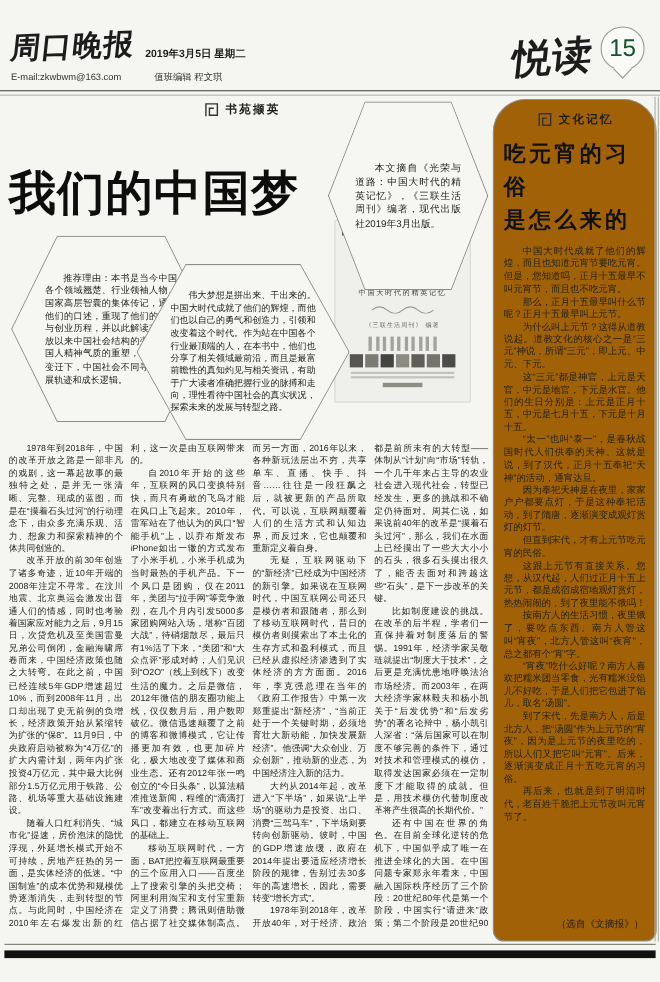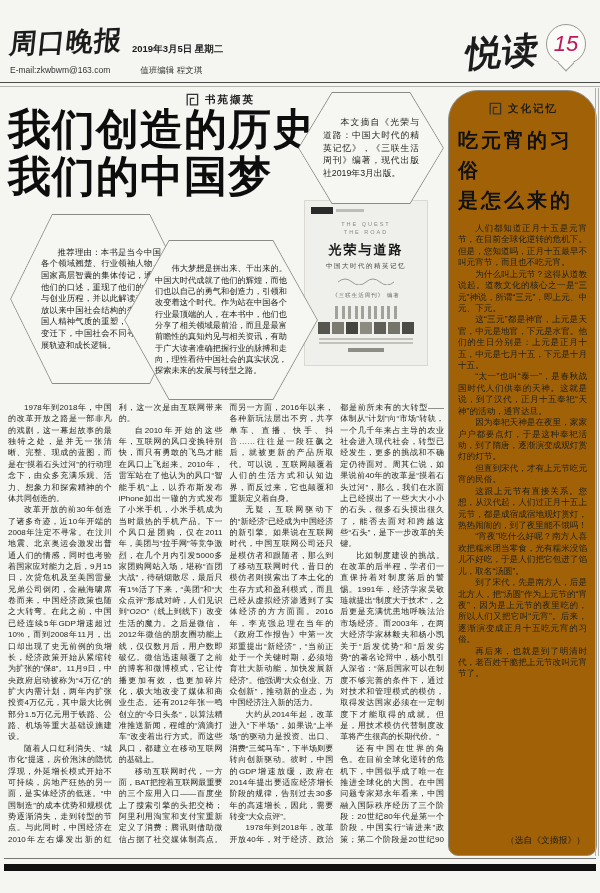--- a/index.html
+++ b/index.html
@@ -11,41 +11,41 @@
   .mh-row1{display:flex;align-items:flex-end;gap:10px;}
   .logo{font-size:27px;font-weight:900;display:inline-block;transform:skewX(-8deg) rotate(-2deg);
         font-family:"Liberation Serif",serif;letter-spacing:1px;}
   .date{font-size:9.5px;font-weight:bold;padding-bottom:4px;text-align:right;}
   .mh-row2{font-size:8.5px;color:#333;margin-top:5px;display:flex;gap:30px;}
   .mh-right{display:flex;align-items:flex-start;gap:8px;padding-right:4px;}
   .section-name{font-size:36px;font-weight:900;font-family:"Liberation Serif",serif;
         display:inline-block;transform:skewX(-10deg) rotate(-4deg);margin-top:4px;}
   .page-badge{width:38px;height:38px;border:1px solid #9a9a94;border-radius:50%;
         background:#fafaf6;display:flex;align-items:center;justify-content:center;
-        font-size:22px;color:#be185d;position:relative;font-style:italic;}
+        font-size:22px;color:#14532d;position:relative;}
   .page-badge::after{content:"";position:absolute;bottom:-6px;left:50%;
         transform:translateX(-50%) rotate(45deg);width:11px;height:11px;background:#fafaf6;
         border-right:1px solid #9a9a94;border-bottom:1px solid #9a9a94;}
   .header-rule{position:absolute;top:82px;left:0;right:0;height:3px;
         border-top:1px solid #4a4a46;border-bottom:1px solid #b5b5af;}
   
   .tag{display:flex;align-items:center;gap:5px;font-size:10.5px;font-weight:bold;letter-spacing:2px;}
   .tag-icon{width:16px;height:16px;flex:none;}
   
   .article{position:absolute;left:8px;top:88px;width:436px;height:772px;}
   .tag-article{position:absolute;left:176px;top:4px;}
   .headline{position:absolute;left:0;top:18px;margin:0;font-size:43px;line-height:1.1;
         font-weight:900;letter-spacing:1px;font-family:"Liberation Serif",serif;color:#0d0d0d;}
   .hex{position:absolute;}
   .hex-shape{position:absolute;inset:0;background:#8c8c86;}
   .hex-inner{position:absolute;inset:1px;background:#f6f6f2;display:flex;align-items:center;}
   .hex-wide,.hex-wide .hex-shape,.hex-wide .hex-inner{
         clip-path:polygon(23% 0%,77% 0%,100% 50%,77% 100%,23% 100%,0% 50%);}
   .hex p{margin:0;text-indent:2em;text-align:justify;}
-  .hex-source{left:290px;top:4px;width:146px;height:112px;z-index:4;}
+  .hex-source{left:290px;top:4px;width:146px;height:172px;z-index:4;}
   .hex-source p{font-size:8.8px;line-height:1.45;padding:10px 24px;}
   .hex-reason{left:2px;top:126px;width:182px;height:170px;z-index:2;}
   .hex-reason p{font-size:8.3px;line-height:1.4;padding:12px 30px;}
   .hex-dream{left:116px;top:152px;width:194px;height:160px;z-index:3;}
   .hex-dream p{font-size:8.2px;line-height:1.38;padding:10px 30px;font-family:Liberation Serif, serif;}
   
   .book{position:absolute;left:296px;top:112px;width:124px;height:166px;background:#efefeb;
         border:1px solid #d9d9d2;box-sizing:border-box;display:flex;flex-direction:column;
         align-items:center;padding:6px 6px 4px;z-index:1;}
   .book-brand-row{align-self:flex-start;display:flex;gap:3px;align-items:center;}
@@ -114,21 +114,21 @@
   <section class="article">
 
     <div class="tag tag-article">
       <svg class="tag-icon" viewBox="0 0 20 20">
         <path d="M4 17 V3 h13 v13 h-9 v-8 h5" fill="none" stroke="#333" stroke-width="1.6"></path>
       </svg>
       <span>书苑撷英</span>
     </div>
 
     <h1 class="headline">
-      <span>我们创造的历史</span><br>
+      <br>
       <span>我们的中国梦</span>
     </h1>
 
     <div class="hex hex-wide hex-source">
       <div class="hex-shape"></div>
       <div class="hex-inner">
         <p>本文摘自《光荣与道路：中国大时代的精英记忆》，《三联生活周刊》编著，现代出版社2019年3月出版。</p>
       </div>
     </div>
 
@@ -189,46 +189,48 @@
       <div class="book-publisher-bar"></div>
     </div>
 
     <div class="columns">
         <p>1978年到2018年，中国的改革开放之路是一部非凡的戏剧，这一幕起故事的最独特之处，是并无一张清晰、完整、现成的蓝图，而是在“摸着石头过河”的行动理念下，由众多充满乐观、活力、想象力和探索精神的个体共同创造的。</p>
         <p>改革开放的前30年创造了诸多奇迹，近10年开端的2008年注定不寻常。在汶川地震、北京奥运会激发出普通人们的情感，同时也考验着国家应对能力之后，9月15日，次贷危机及至美国雷曼兄弟公司倒闭，金融海啸席卷而来，中国经济政策也随之大转弯。在此之前，中国已经连续5年GDP增速超过10%，而到2008年11月，出口却出现了史无前例的负增长，经济政策开始从紧缩转为扩张的“保8”。11月9日，中央政府启动被称为“4万亿”的扩大内需计划，两年内扩张投资4万亿元，其中最大比例部分1.5万亿元用于铁路、公路、机场等重大基础设施建设。</p>
         <p>随着人口红利消失、“城市化”提速，房价泡沫的隐忧浮现，外延增长模式开始不可持续，房地产狂热的另一面，是实体经济的低迷。“中国制造”的成本优势和规模优势逐渐消失，走到转型的节点。与此同时，中国经济在2010年左右爆发出新的红利，这一次是由互联网带来的。</p>
         <p>自2010年开始的这些年，互联网的风口变换特别快，而只有勇敢的飞鸟才能在风口上飞起来。2010年，雷军站在了他认为的风口“智能手机”上，以乔布斯发布iPhone如出一辙的方式发布了小米手机，小米手机成为当时最热的手机产品。下一个风口是团购，仅在2011年，美团与“拉手网”等竞争激烈，在几个月内引发5000多家团购网站入场，堪称“百团大战”，待硝烟散尽，最后只有1%活了下来，“美团”和“大众点评”形成对峙，人们见识到“O2O”（线上到线下）改变生活的魔力。之后是微信，2012年微信的朋友圈功能上线，仅仅数月后，用户数即破亿。微信迅速颠覆了之前的博客和微博模式，它让传播更加有效，也更加碎片化，极大地改变了媒体和商业生态。还有2012年张一鸣创立的“今日头条”，以算法精准推送新闻，程维的“滴滴打车”改变着出行方式。而这些风口，都建立在移动互联网的基础上。</p>
         <p>移动互联网时代，一方面，BAT把控着互联网最重要的三个应用入口——百度坐上了搜索引擎的头把交椅；阿里利用淘宝和支付宝重新定义了消费；腾讯则借助微信占据了社交媒体制高点。而另一方面，2016年以来，各种新玩法层出不穷，共享单车、直播、快手、抖音……往往是一段狂飙之后，就被更新的产品所取代。可以说，互联网颠覆着人们的生活方式和认知边界，而反过来，它也颠覆和重新定义着自身。</p>
         <p>无疑，互联网驱动下的“新经济”已经成为中国经济的新引擎。如果说在互联网时代，中国互联网公司还只是模仿者和跟随者，那么到了移动互联网时代，昔日的模仿者则摸索出了本土化的生存方式和盈利模式，而且已经从虚拟经济渗透到了实体经济的方方面面。2016年，李克强总理在当年的《政府工作报告》中第一次郑重提出“新经济”，“当前正处于一个关键时期，必须培育壮大新动能，加快发展新经济”。他强调“大众创业、万众创新”，推动新的业态，为中国经济注入新的活力。</p>
-        <p>大约从2014年起，改革进入“下半场”，如果说“上半场”的驱动力是投资、出口、消费“三驾马车”，下半场则要转向创新驱动。彼时，中国的GDP增速放缓，政府在2014年提出要适应经济增长阶段的规律，告别过去30多年的高速增长，因此，需要转变“大众点评”。</p>
+        <p>大约从2014年起，改革进入“下半场”，如果说“上半场”的驱动力是投资、出口、消费“三驾马车”，下半场则要转向创新驱动。彼时，中国的GDP增速放缓，政府在2014年提出要适应经济增长阶段的规律，告别过去30多年的高速增长，因此，需要转变“增长方式”。</p>
         <p>1978年到2018年，改革开放40年，对于经济、政治都是前所未有的大转型——体制从“计划”向“市场”转轨，一个几千年来占主导的农业社会进入现代社会，转型已经发生，更多的挑战和不确定仍待面对。周其仁说，如果说前40年的改革是“摸着石头过河”，那么，我们在水面上已经摸出了一些大大小小的石头，很多石头摸出很久了，能否去面对和跨越这些“石头”，是下一步改革的关键。</p>
         <p>比如制度建设的挑战。在改革的后半程，学者们一直保持着对制度落后的警惕。1991年，经济学家吴敬琏就提出“制度大于技术”，之后更是充满忧患地呼唤法治市场经济。而2003年，在两大经济学家林毅夫和杨小凯关于“后发优势”和“后发劣势”的著名论辩中，杨小凯引人深省：“落后国家可以在制度不够完善的条件下，通过对技术和管理模式的模仿，取得发达国家必须在一定制度下才能取得的成就。但是，用技术模仿代替制度改革将产生很高的长期代价。”</p>
         <p>还有中国在世界的角色。在目前全球化逆转的危机下，中国似乎成了唯一在推进全球化的大国。在中国问题专家郑永年看来，中国融入国际秩序经历了三个阶段：20世纪80年代是第一个阶段，中国实行“请进来”政策；第二个阶段是20世纪90年代，实行“接轨”政策，以加入WTO之前的努力为代表；第三个阶段则是从21世纪初开始的“走出去”政策，再一次积极出击，“一带一路”将创新出一种新的经济全球化模式。</p>
       </div>
   </section>
 
   <aside class="aside">
     <div class="tag tag-aside">
       <svg class="tag-icon" viewBox="0 0 20 20">
         <path d="M4 17 V3 h13 v13 h-9 v-8 h5" fill="none" stroke="#333" stroke-width="1.6"></path>
       </svg>
       <span>文化记忆</span>
     </div>
     <h2 class="aside-title">
       <span>吃元宵的习俗</span><br>
       <span>是怎么来的</span>
     </h2>
     <div class="aside-body">
-        <p>人们都知道正月十五是元宵节，在目前全球化逆转的危机下。但是，您知道吗，正月十五最早不叫元宵节，而且也不吃元宵。</p>
+        <p>中国大时代成就了他们的辉煌，而且也知道元宵节要吃元宵。但是，您知道吗，正月十五最早不叫元宵节，而且也不吃元宵。</p>
+        <p>那么，正月十五最早叫什么节呢？正月十五最早叫上元节。</p>
         <p>为什么叫上元节？这得从道教说起。道教文化的核心之一是“三元”神说，所谓“三元”，即上元、中元、下元。</p>
         <p>这“三元”都是神官，上元是天官，中元是地官，下元是水官。他们的生日分别是：上元是正月十五，中元是七月十五，下元是十月十五。</p>
         <p>“太一”也叫“泰一”，是春秋战国时代人们供奉的天神。这就是说，到了汉代，正月十五奉祀“天神”的活动，通宵达旦。</p>
         <p>因为奉祀天神是在夜里，家家户户都要点灯，于是这种奉祀活动，到了隋唐，逐渐演变成观灯赏灯的灯节。</p>
         <p>但直到宋代，才有上元节吃元宵的民俗。</p>
         <p>这跟上元节有直接关系。您想，从汉代起，人们过正月十五上元节，都是成宿成宿地观灯赏灯，热热闹闹的，到了夜里能不饿吗！</p>
+        <p>按南方人的生活习惯，夜里饿了，要吃点东西。南方人管这叫“宵夜”，北方人管这叫“夜宵”，总之都有个“宵”字。</p>
         <p>“宵夜”吃什么好呢？南方人喜欢把糯米团当零食，光有糯米没馅儿不好吃，于是人们把它包进了馅儿，取名“汤圆”。</p>
         <p>到了宋代，先是南方人，后是北方人，把“汤圆”作为上元节的“宵夜”，因为是上元节的夜里吃的，所以人们又把它叫“元宵”。后来，逐渐演变成正月十五吃元宵的习俗。</p>
         <p>再后来，也就是到了明清时代，老百姓干脆把上元节改叫元宵节了。</p>
       </div>
     <p class="attribution">（选自《文摘报》）</p>
   </aside>
 
   <div class="edge-rule"></div>
   <div class="foot-thin"></div>
   <div class="foot-thick"></div>

